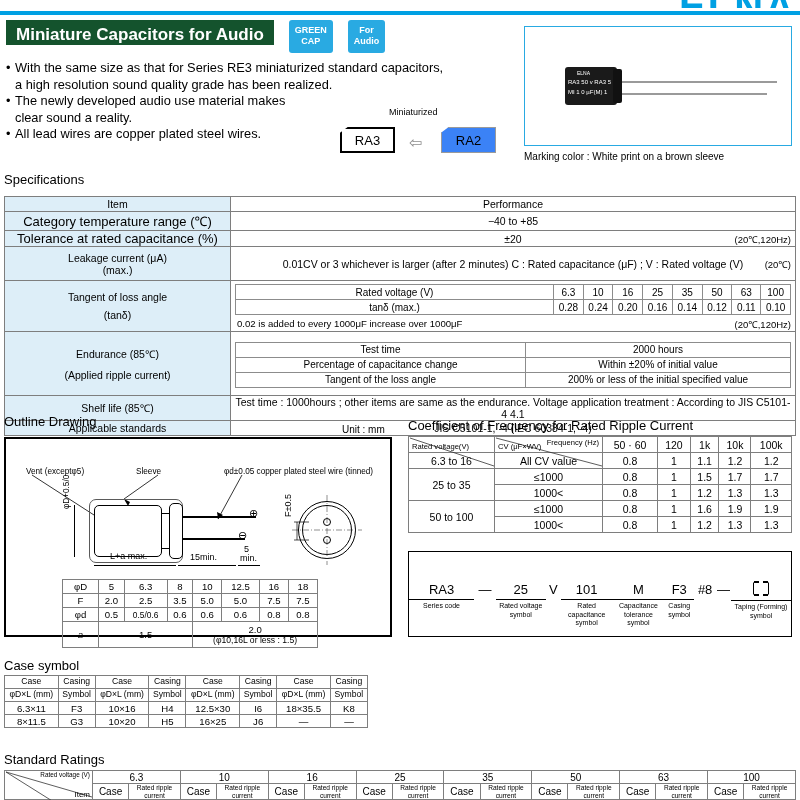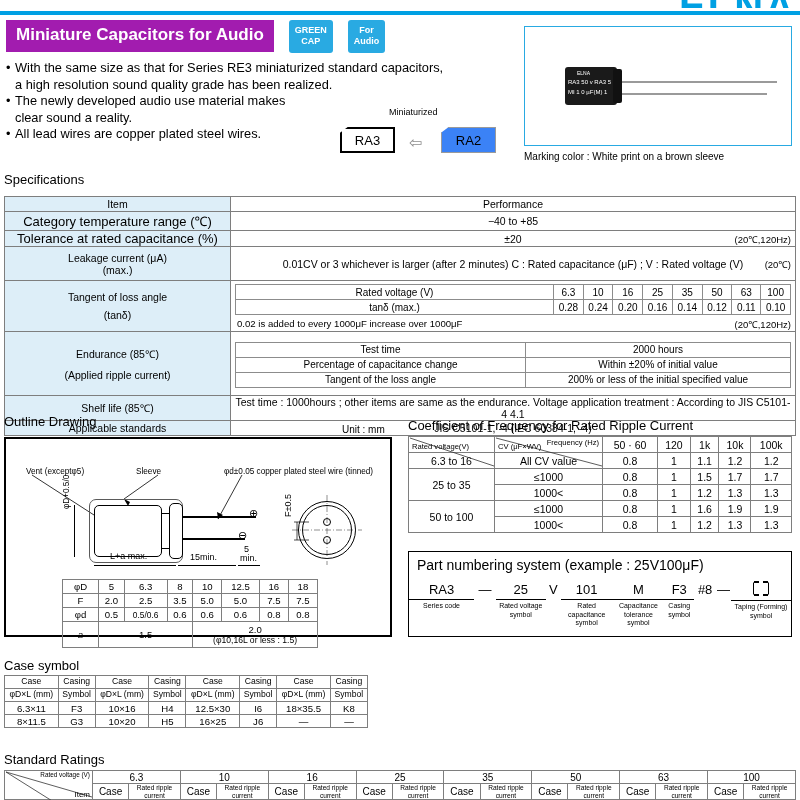--- a/index.html
+++ b/index.html
@@ -13,22 +13,22 @@
   }
 
   
   .top-rule{ position:absolute; left:0; top:11px; width:800px; height:4px; background:#00A0E3; }
   .logo{ position:absolute; right:4px; top:-14px; font-size:40px; font-weight:bold;
          color:#00A0E3; letter-spacing:2px; font-family:"Liberation Sans",sans-serif;
          overflow:hidden; height:22px; line-height:40px; }
 
   
   .headline-row{ position:absolute; left:6px; top:20px; display:flex; align-items:flex-start; gap:4px; }
-  .headline{ background:#a21caf; color:#fff; font-size:17px; font-weight:bold;
-             padding:6px 10px 7px 10px; line-height:1.1; }
+  .headline{ background:#14532d; color:#fff; font-size:17px; font-weight:bold;
+             padding:6px 10px 0 10px; line-height:1.1; }
   .badge{ background:#29AAE2; color:#fff; font-size:9px; font-weight:bold; text-align:center;
           padding:5px 6px; line-height:1.25; border-radius:3px; min-width:36px;margin-left:11px; }
 
   
   .bullets{ position:absolute; left:6px; top:60px; width:520px; font-size:12.8px; line-height:16.5px; }
   .bullets .b{ display:flex; }
   .bullets .dot{ width:9px; flex:0 0 9px; }
   .bullets .txt{ flex:1; }
   .bullets .cont{ padding-left:9px; }
 
@@ -459,21 +459,20 @@
     <td>0.8</td>
     <td>1</td>
     <td>1.2</td>
     <td>1.3</td>
     <td>1.3</td>
   </tr>
 </tbody>
   </table>
 
 <div id="part-box">
-  <div id="part-title">Part numbering system (example : 25V100μF)</div>
   <div class="pn-row">
     <div class="pn-seg" style="width:78px;">
       <div class="v">RA3</div>
       <div class="u">Series code</div>
     </div>
     <div class="pn-seg plain" style="width:26px;">
       <div class="v">—</div>
       <div class="u">&nbsp;</div>
     </div>
     <div class="pn-seg" style="width:60px;">

